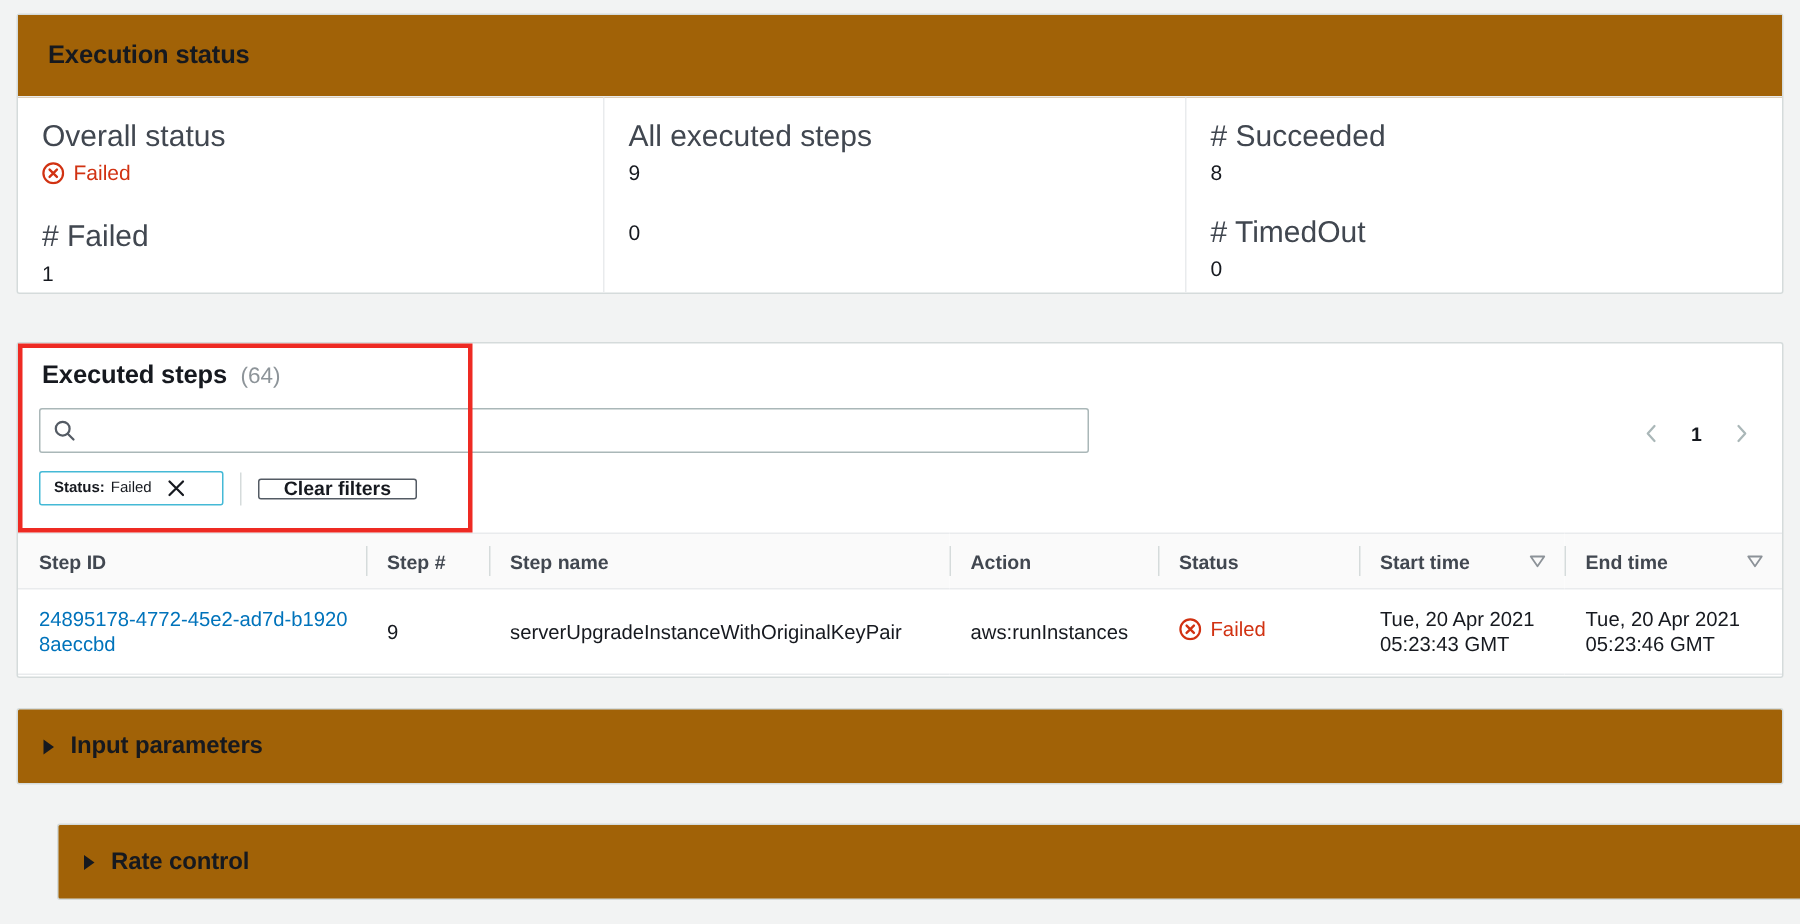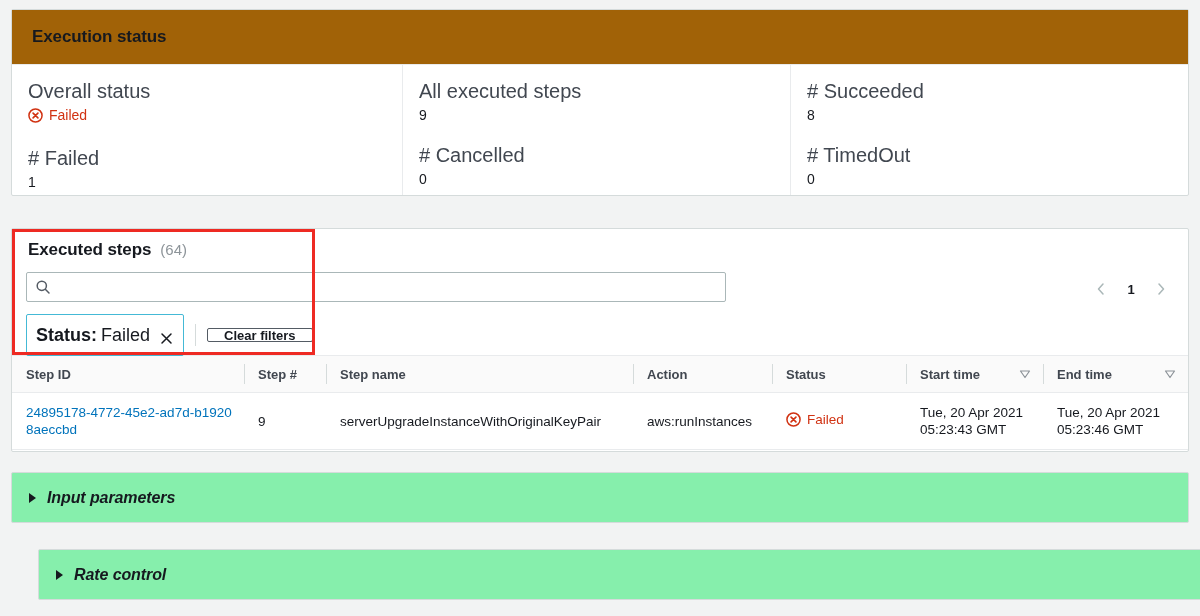--- a/index.html
+++ b/index.html
@@ -155,27 +155,27 @@
   .filter-row {
     position: absolute;
     left: 14px;
     top: 85px;
     display: flex;
     align-items: center;
   }
   .filter-token {
     display: inline-flex;
     align-items: center;
-    height: 42px;
+    height: 23px;
     box-sizing: border-box;
     border: 1px solid #44b9d6;
     border-radius: 2px;
     background: #ffffff;
-    padding: 0 10px 0 9px;
-    font-size: 18px;
+    padding: 0 24px 0 9px;
+    font-size: 10px;
     color: #16191f;
     gap: 4px;
     cursor: pointer;
   }
   .filter-token .tk-key { font-weight: bold; }
   .filter-token .tk-val { font-weight: normal; }
   .filter-token .tk-x {
     margin-left: 6px;
     width: 13px;
     height: 13px;
@@ -311,29 +311,28 @@
     gap: 6px;
   }
   .time-cell { white-space: normal; }
 
   
   .collapsible {
     position: absolute;
     left: 11px;
     width: 1178px;
     height: 51px;
-    background: #86efac;
+    background: #a16207;
     border: 1px solid #d5dbdb;
     border-radius: 2px;
     box-sizing: border-box;
     display: flex;
     align-items: center;
     padding-left: 17px;
     cursor: pointer;
-    font-style: italic;
   }
   #input-parameters-panel { top: 472px; }
   #rate-control-panel { top: 549px; margin-left: 27px; }
   .caret {
     width: 0;
     height: 0;
     border-left: 7px solid #16191f;
     border-top: 5px solid transparent;
     border-bottom: 5px solid transparent;
     margin-right: 11px;
@@ -365,21 +364,20 @@
             <span>Failed</span>
           </span>
         </div>
         <div class="status-label"># Failed</div>
         <div class="status-value last">1</div>
       </div>
 
       <div class="status-col c2">
         <div class="status-label">All executed steps</div>
         <div class="status-value">9</div>
-        <div class="status-label"># Cancelled</div>
         <div class="status-value last">0</div>
       </div>
 
       <div class="status-col c3">
         <div class="status-label"># Succeeded</div>
         <div class="status-value">8</div>
         <div class="status-label"># TimedOut</div>
         <div class="status-value last">0</div>
       </div>
 

